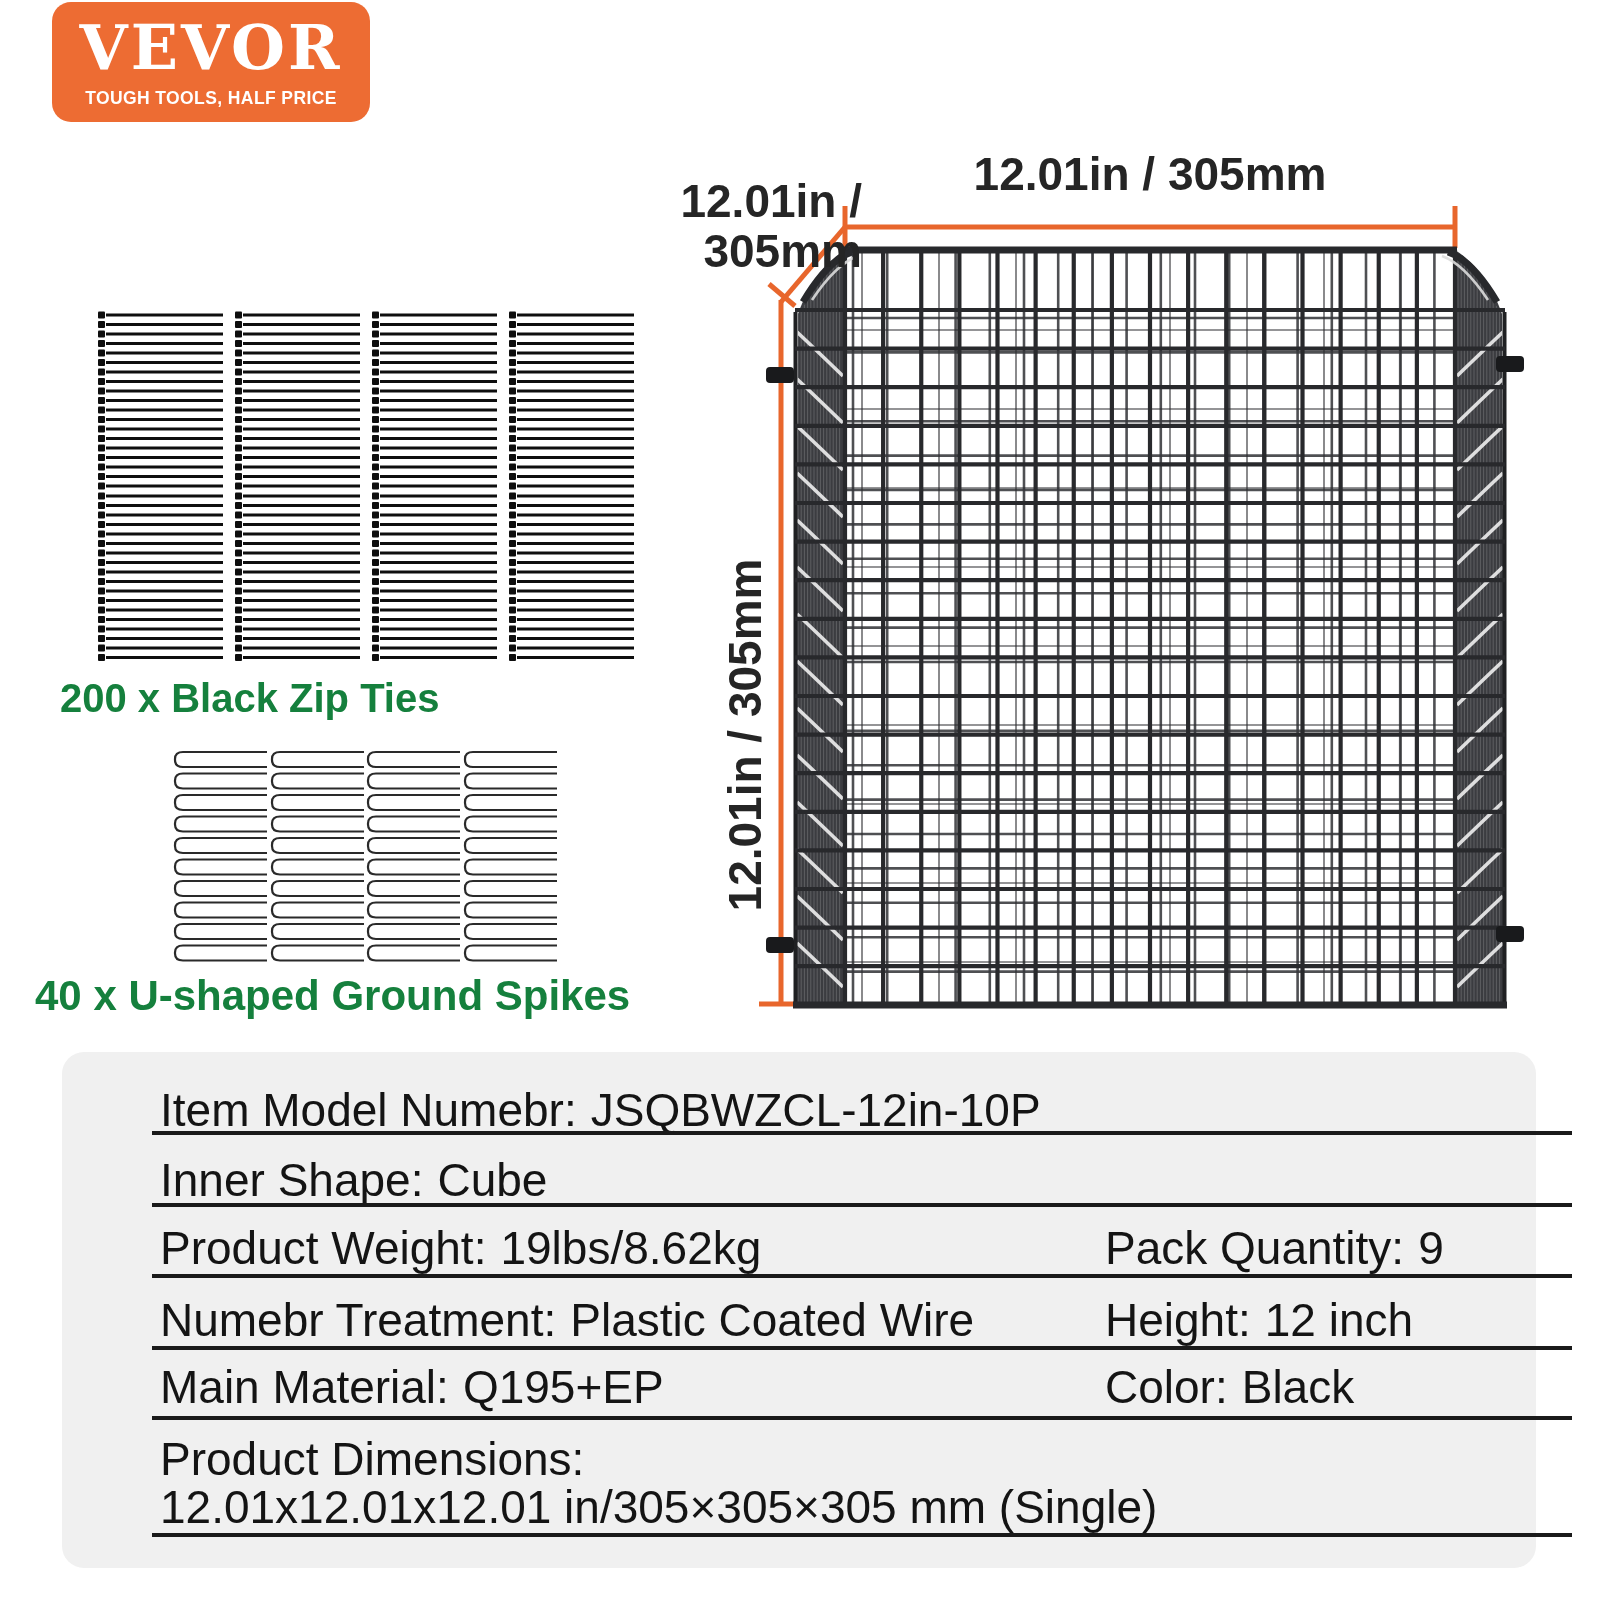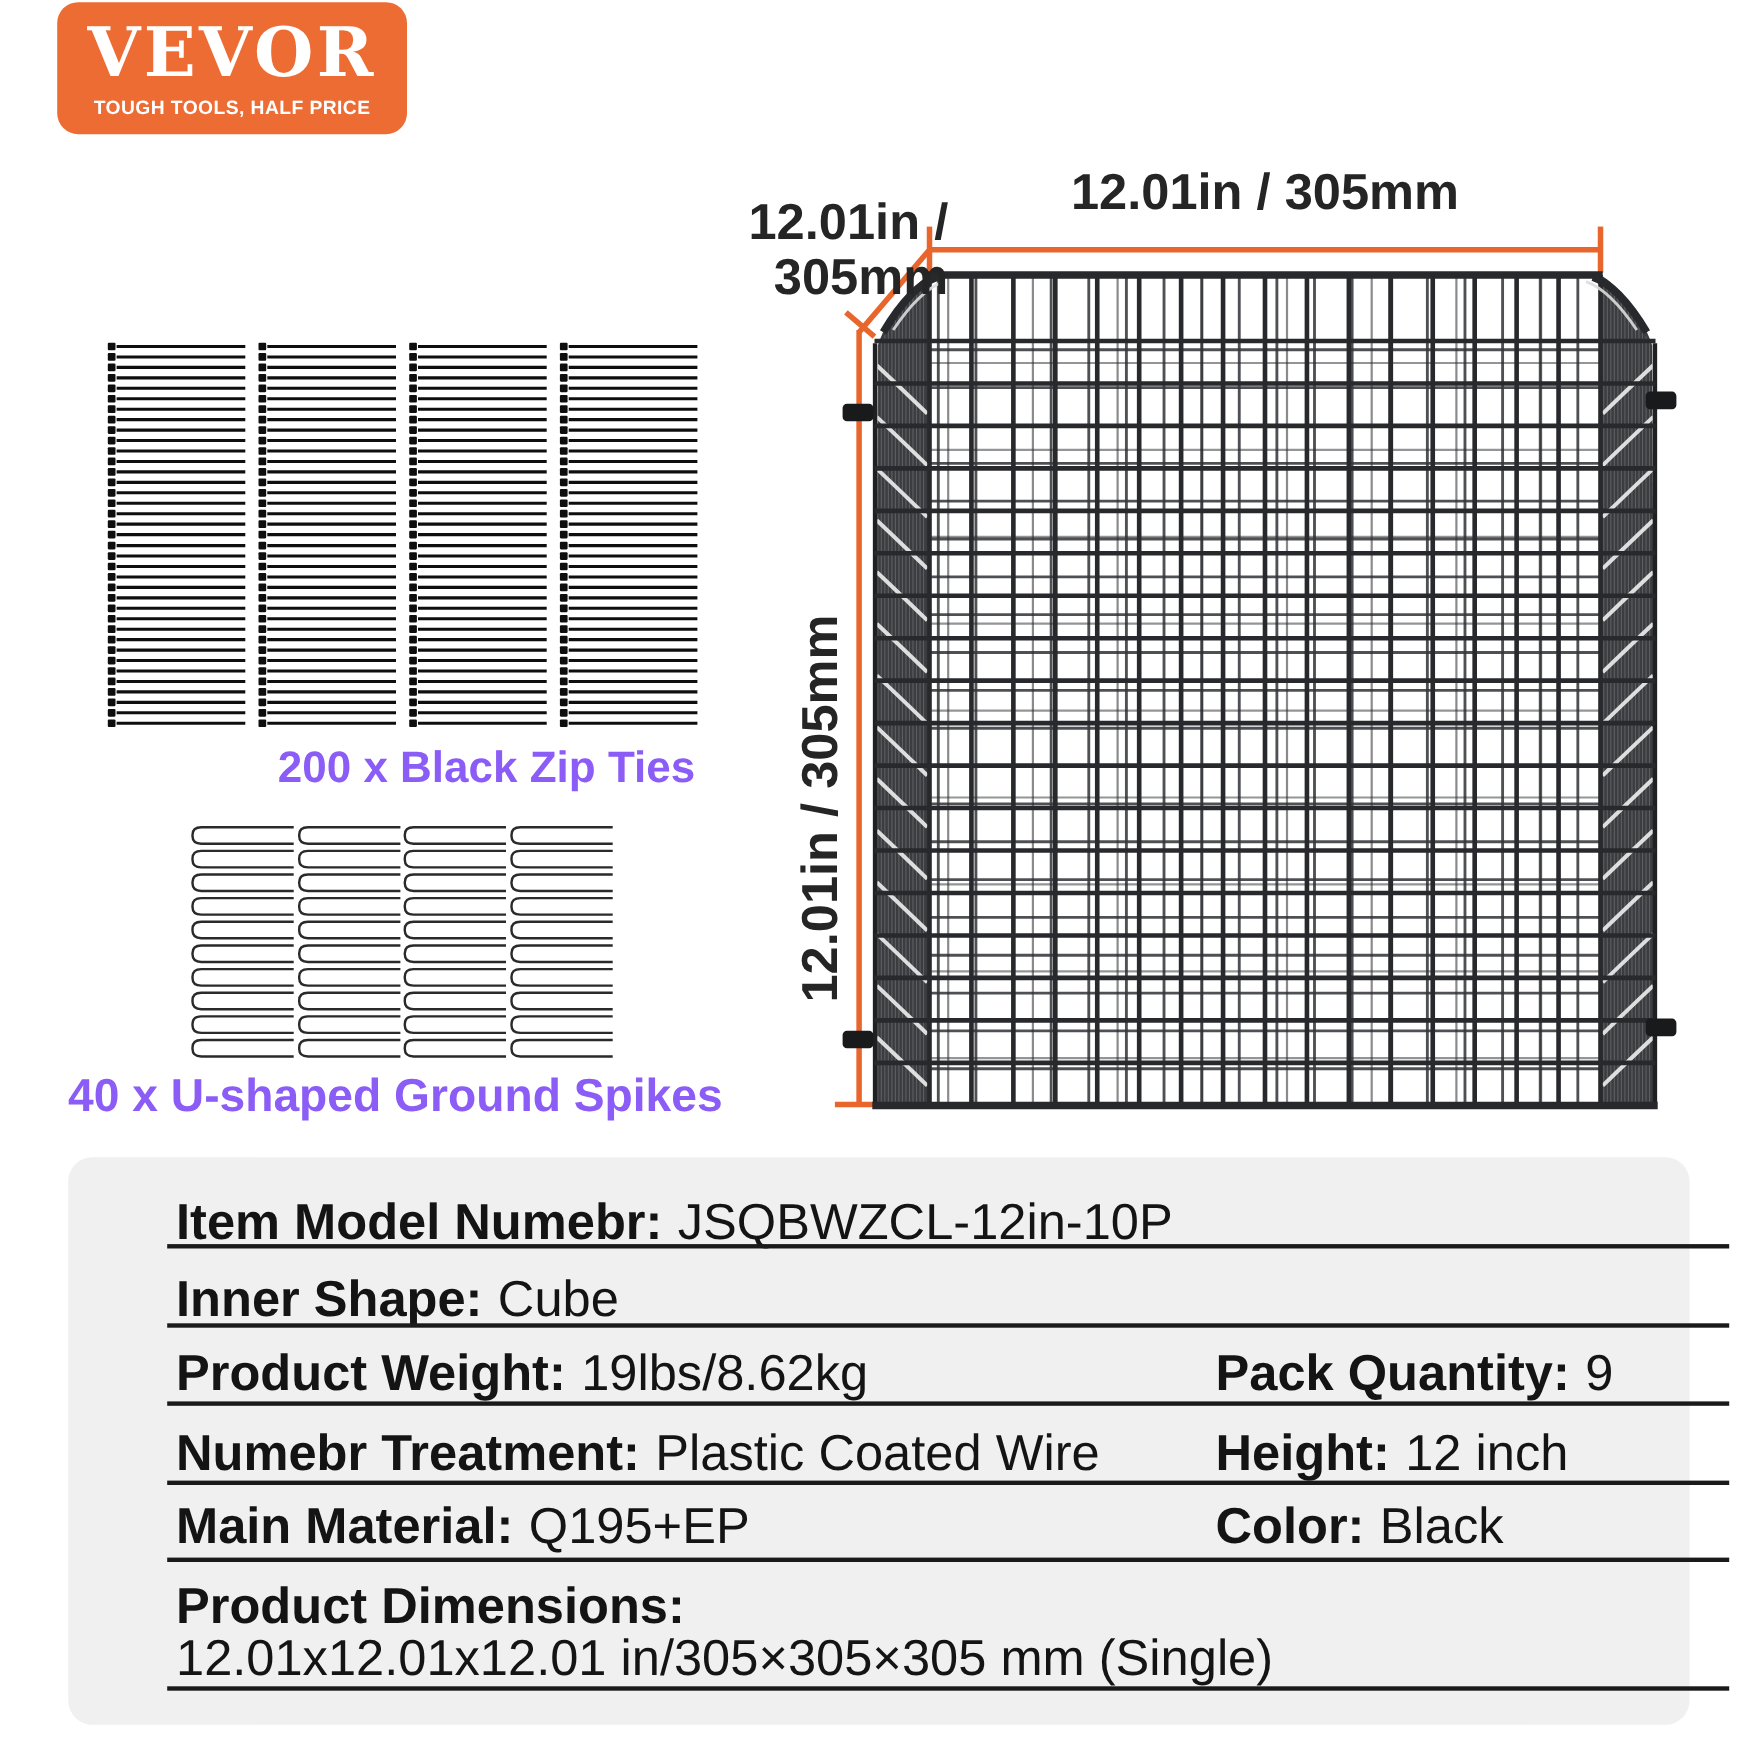--- a/index.html
+++ b/index.html
@@ -13,29 +13,29 @@
   .logo .brand{font-family:"DejaVu Serif", serif;font-weight:bold;color:#fff;
                font-size:62px;letter-spacing:3px;line-height:62px;margin-top:2px;}
   .logo .tag{font-size:17.5px;font-weight:bold;color:#fff;letter-spacing:0.4px;margin-top:9px;}
   
   .dim{font-weight:bold;color:#252525;}
   .dim-top{left:845px;top:150px;width:610px;text-align:center;font-size:46px;line-height:48px;}
   .dim-depth{left:622px;top:176px;width:240px;text-align:right;font-size:46px;line-height:50px;}
   .dim-height{left:515px;top:709px;width:460px;height:52px;text-align:center;font-size:46px;line-height:52px;
               transform:rotate(-90deg);transform-origin:50% 50%;}
   
-  .cap{font-weight:bold;color:#8b5cf6;text-align:right;}
+  .cap{font-weight:bold;color:#15803d;text-align:left;}
   .cap-ties{left:60px;top:676px;width:572px;font-size:40px;}
   .cap-spikes{left:35px;top:972px;width:622px;font-size:42px;}
   
   .spec{left:62px;top:1052px;width:1474px;height:516px;background:var(--tablebg,#F0F0F0);
         border-radius:22px;}
   .srow{position:absolute;left:98px;right:40px;height:50px;font-size:46px;line-height:50px;
         white-space:nowrap;color:#141414;}
-  .srow .lbl{font-weight:700;text-align:center;}
+  .srow .lbl{font-weight:400;text-align:center;}
   .srow .val{font-weight:normal;margin-left:14px;}
   .srow .pair2{position:absolute;left:945px;top:0;}
   .sdiv{position:absolute;left:90px;width:1420px;height:4px;background:#1a1a1a;}
 </style>
 </head>
 <body>
 
 <div id="canvas">
 
   <svg id="art" width="1600" height="1600" viewBox="0 0 1600 1600">

